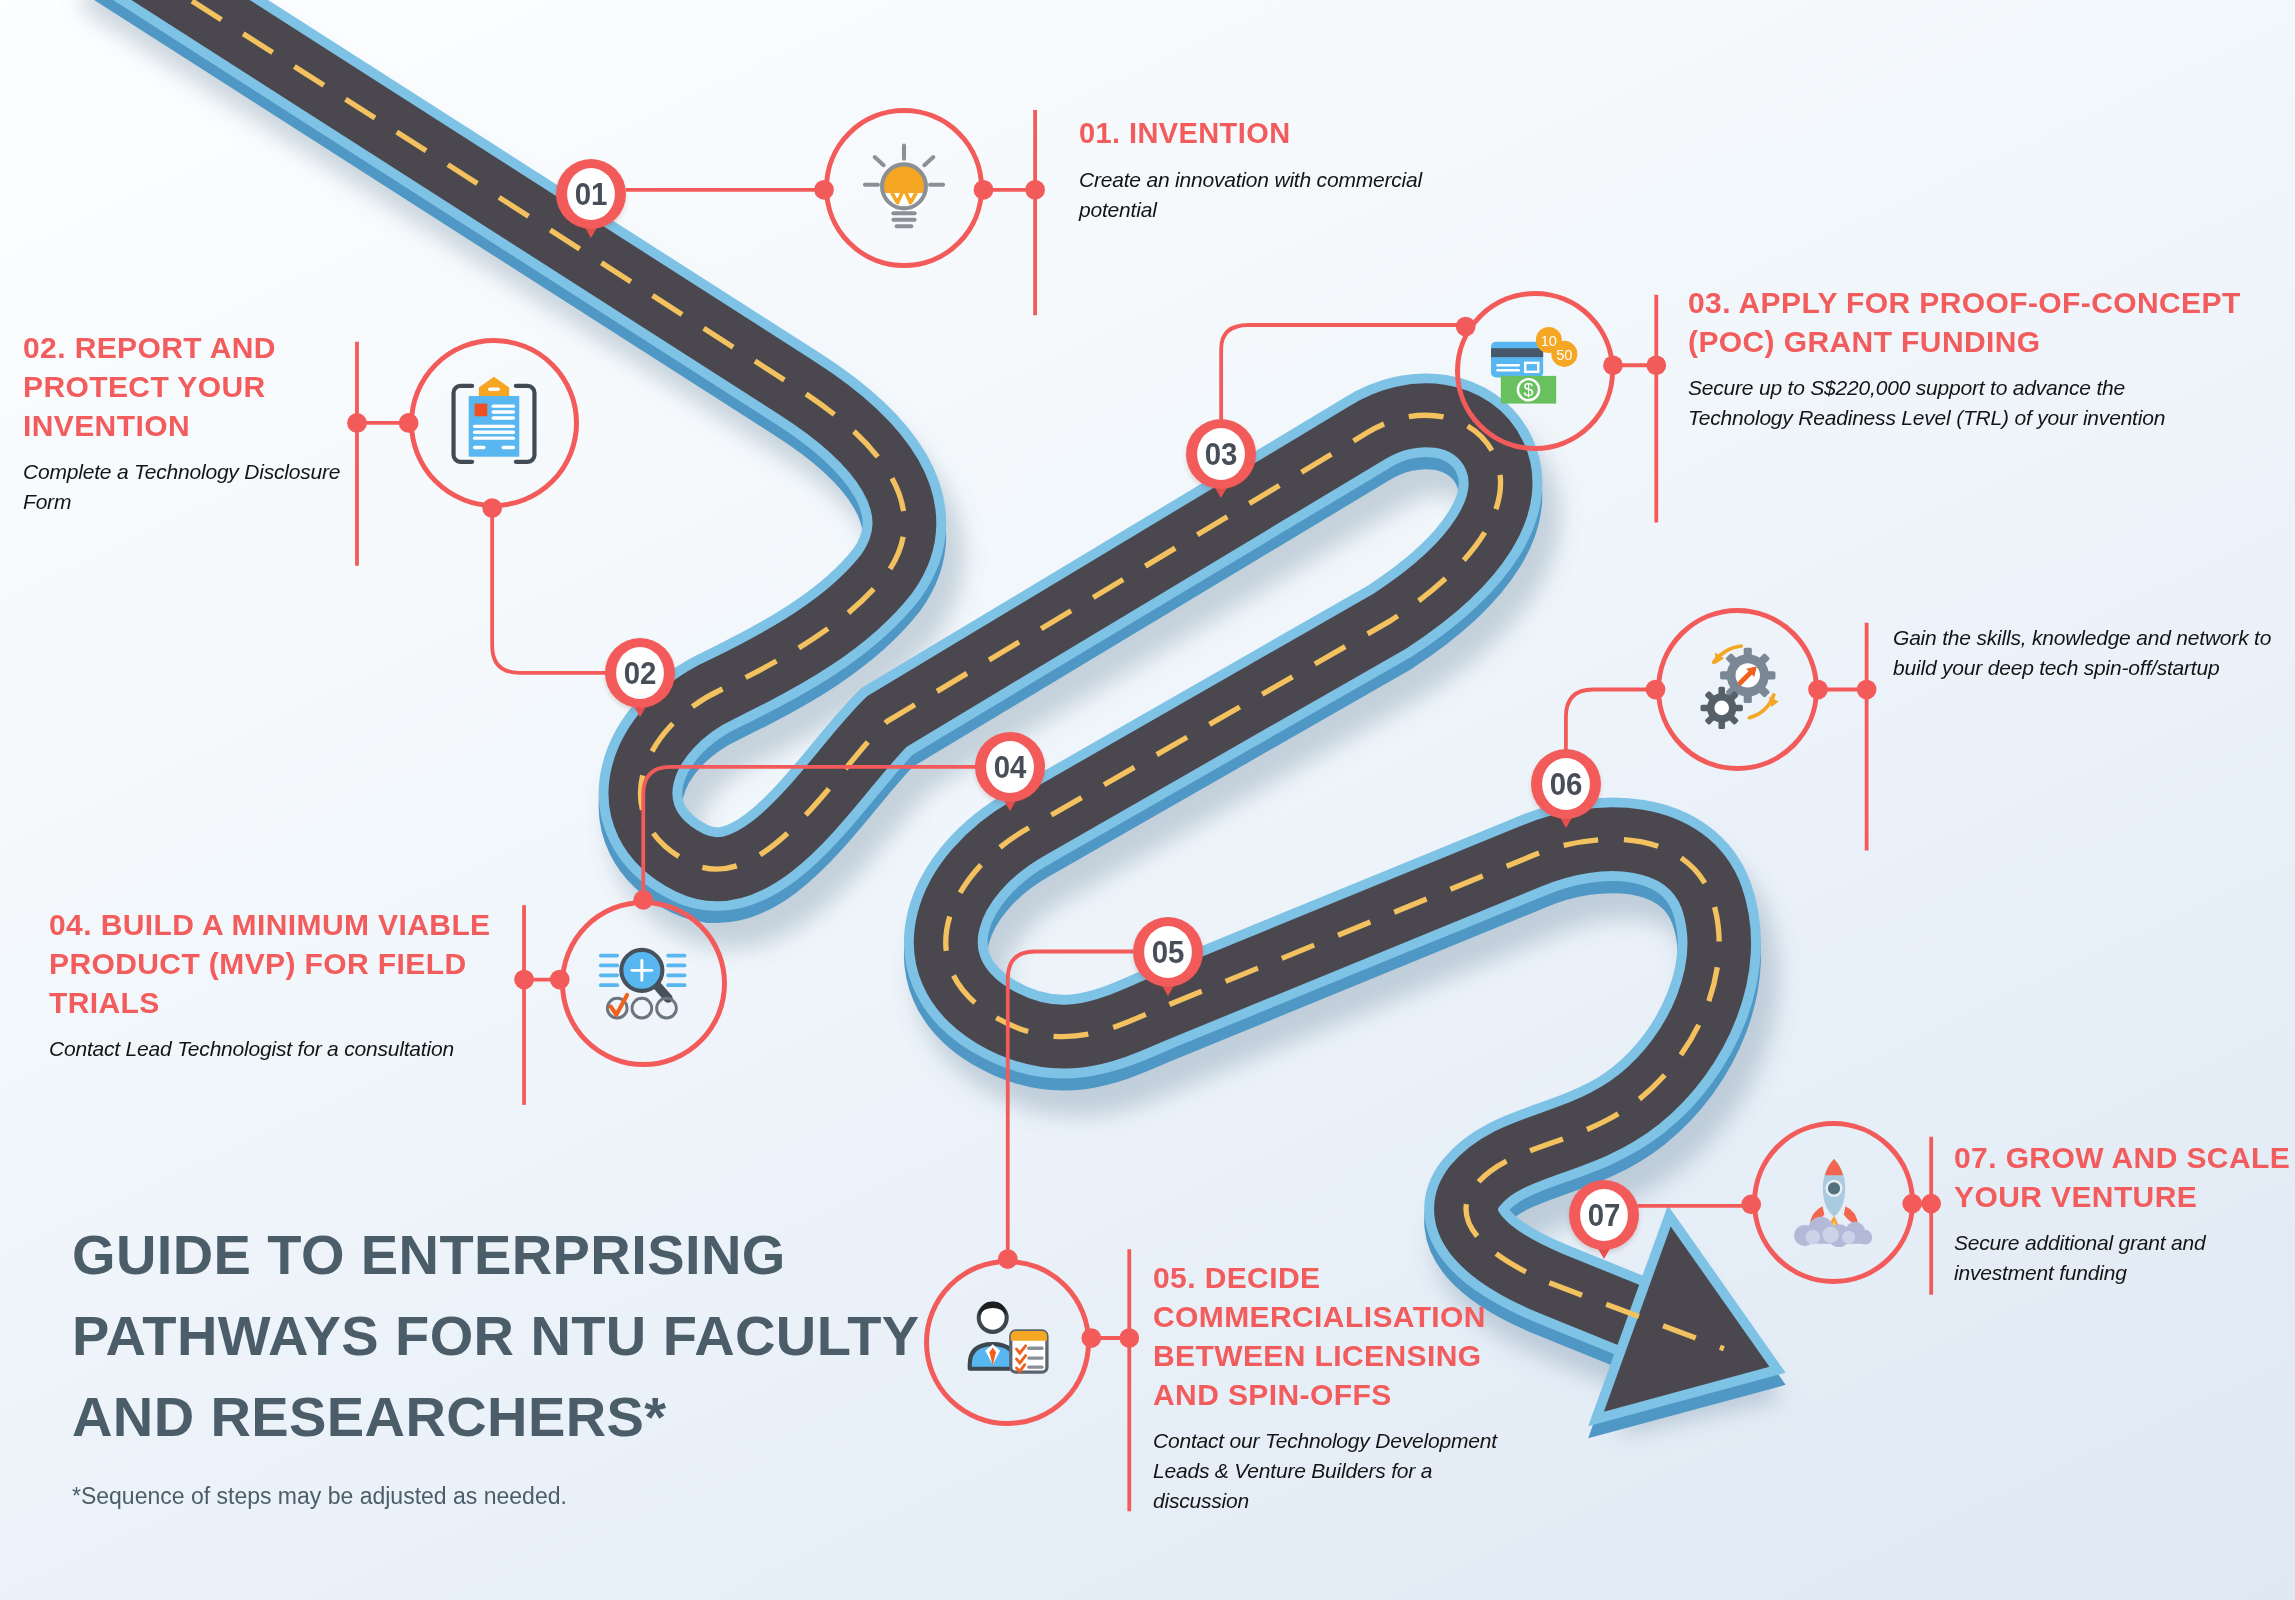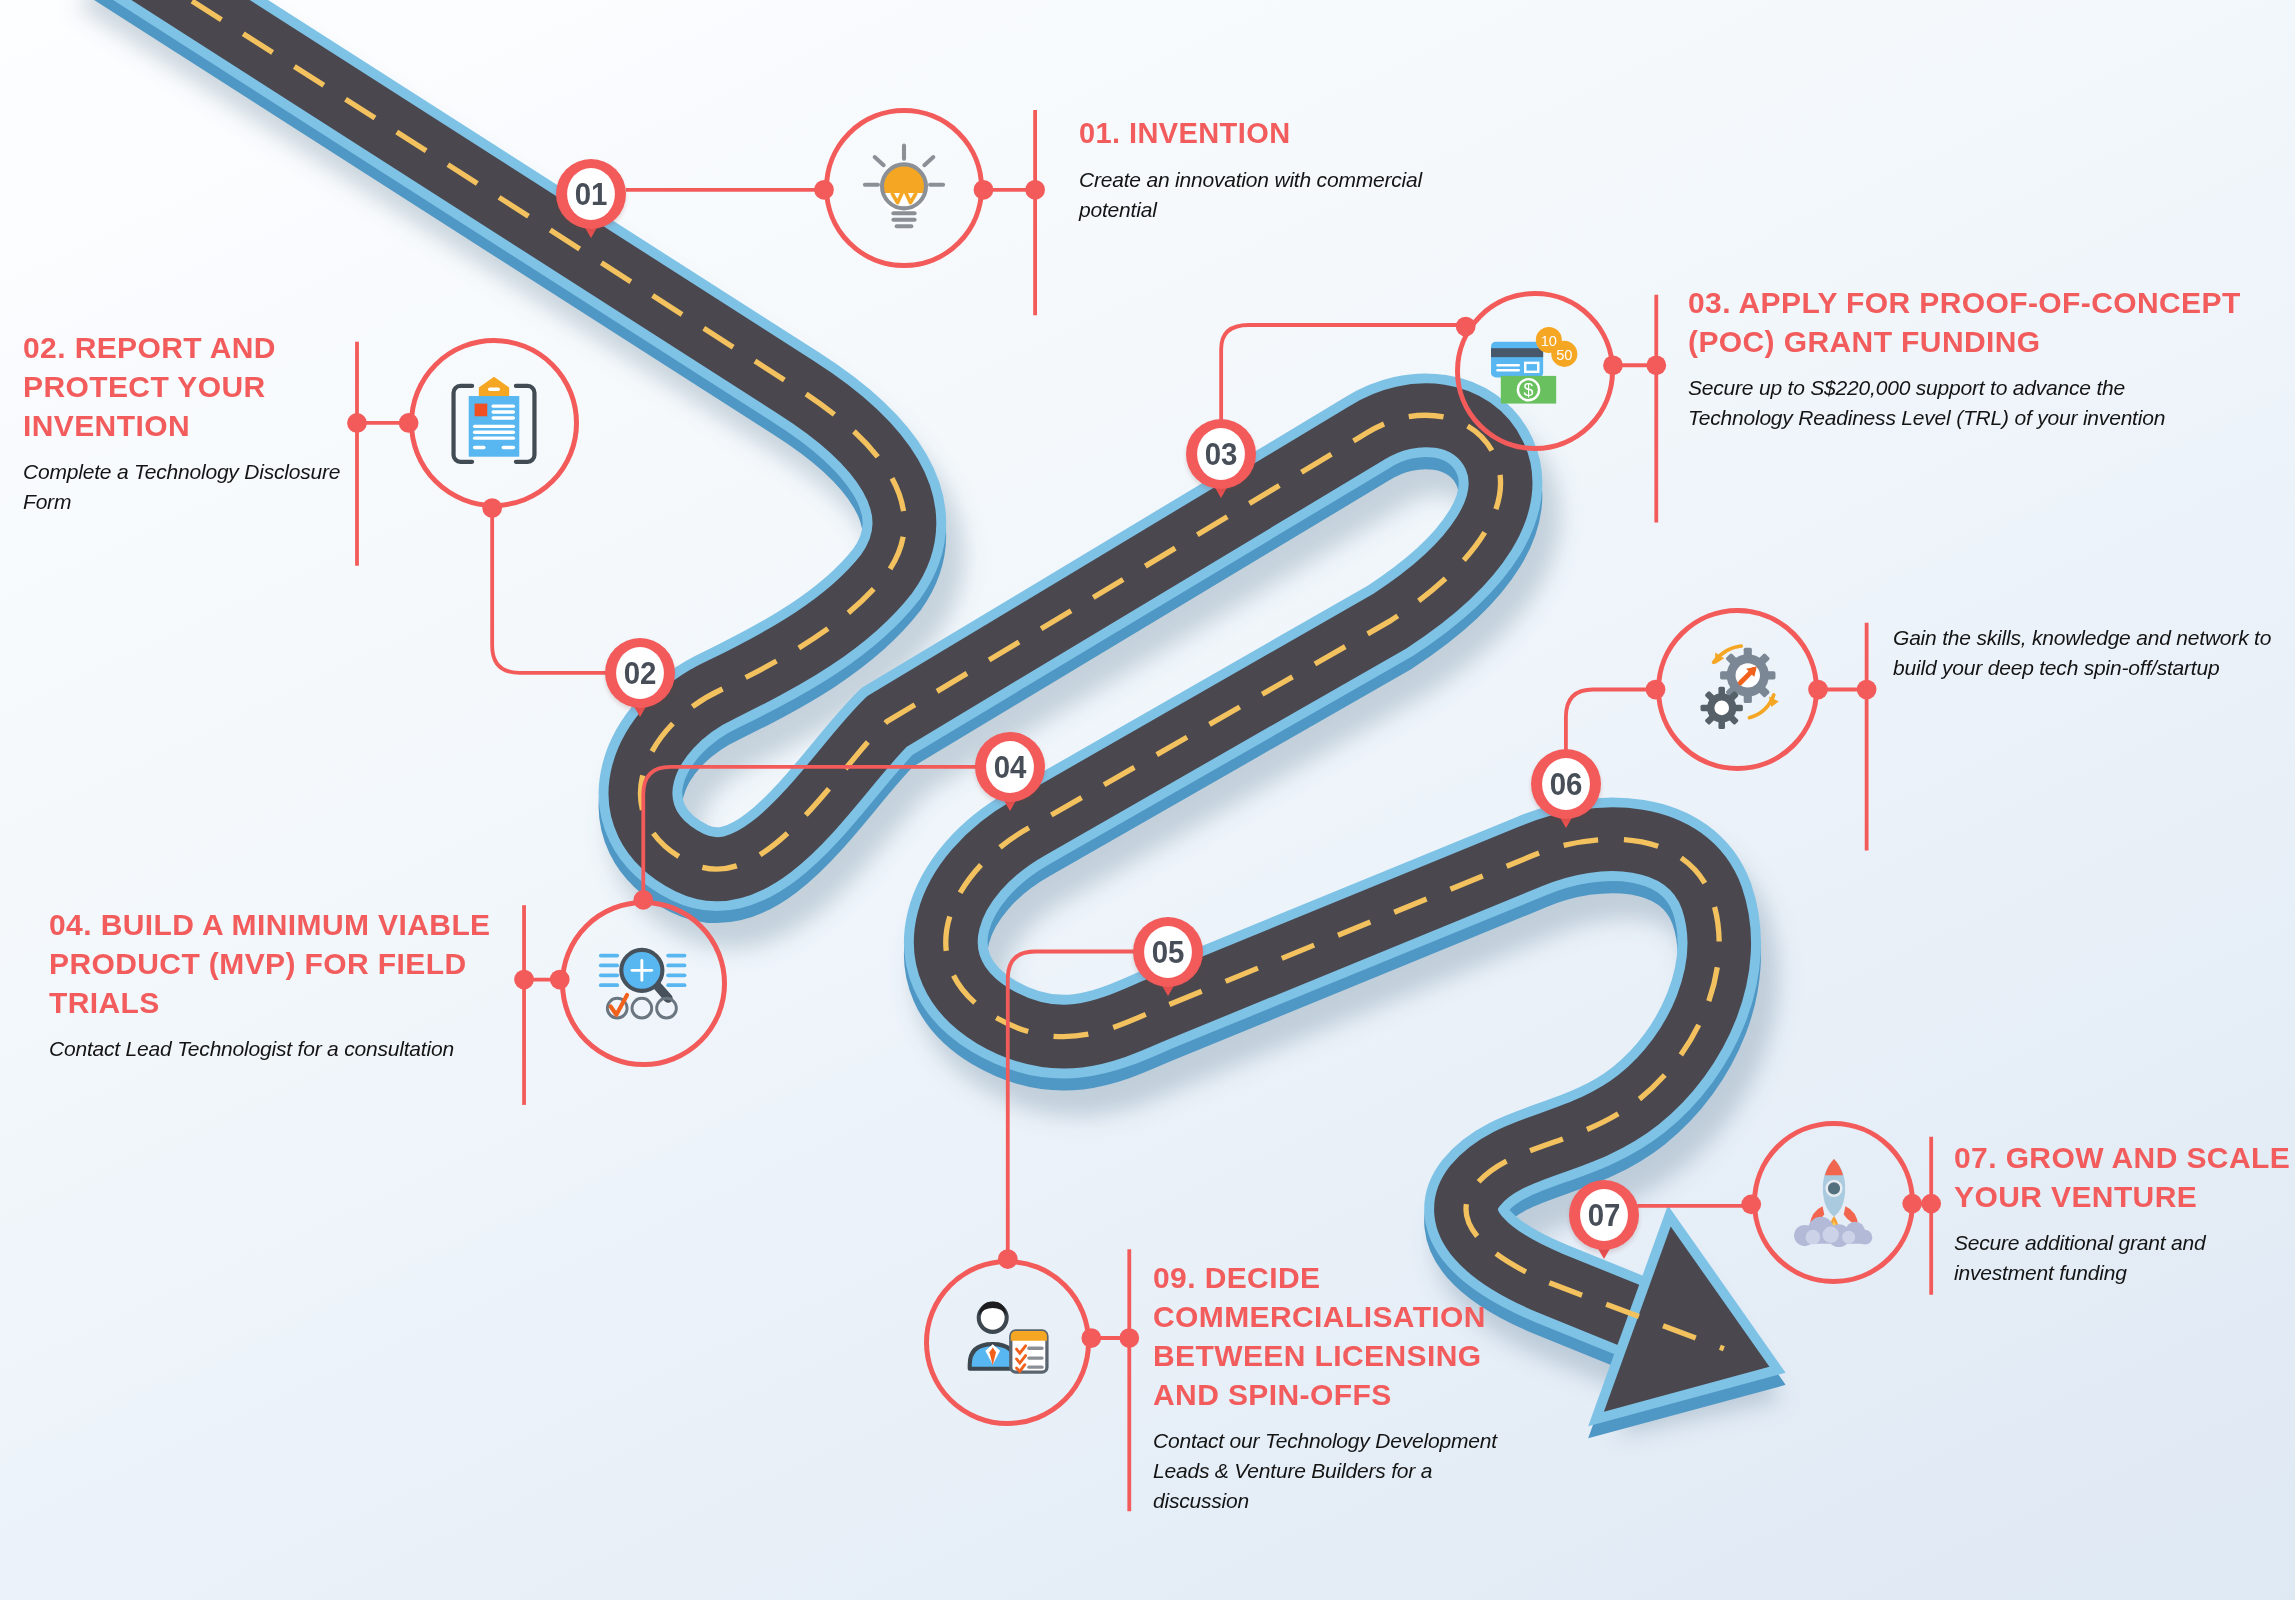--- a/index.html
+++ b/index.html
@@ -391,34 +391,40 @@
     <p>Secure up to S$220,000 support to advance the
 Technology Readiness Level (TRL) of your invention</p>
   </div>
   <div class="step-text s04" style="left:49px;top:905px;width:517px;">
     <h3>04. BUILD A MINIMUM VIABLE
 PRODUCT (MVP) FOR FIELD
 TRIALS</h3>
     <p>Contact Lead Technologist for a consultation</p>
   </div>
   <div class="step-text s05" style="left:1153px;top:1258px;width:395px;">
-    <h3>09. DECIDE
+    <h3>05. DECIDE
 COMMERCIALISATION
 BETWEEN LICENSING
 AND SPIN-OFFS</h3>
     <p>Contact our Technology Development
 Leads &amp; Venture Builders for a
 discussion</p>
   </div>
   <div class="step-text s06" style="left:1893px;top:623px;width:403px;">
     <p>Gain the skills, knowledge and network to
 build your deep tech spin-off/startup</p>
   </div>
   <div class="step-text s07" style="left:1954px;top:1138px;width:342px;">
     <h3>07. GROW AND SCALE
 YOUR VENTURE</h3>
     <p>Secure additional grant and
 investment funding</p>
   </div>
 
+  <div class="title-block">
+    <h1>GUIDE TO ENTERPRISING
+PATHWAYS FOR NTU FACULTY
+AND RESEARCHERS*</h1>
+    <div class="footnote">*Sequence of steps may be adjusted as needed.</div>
+  </div>
 
 </div>
 
 
 </body></html>

